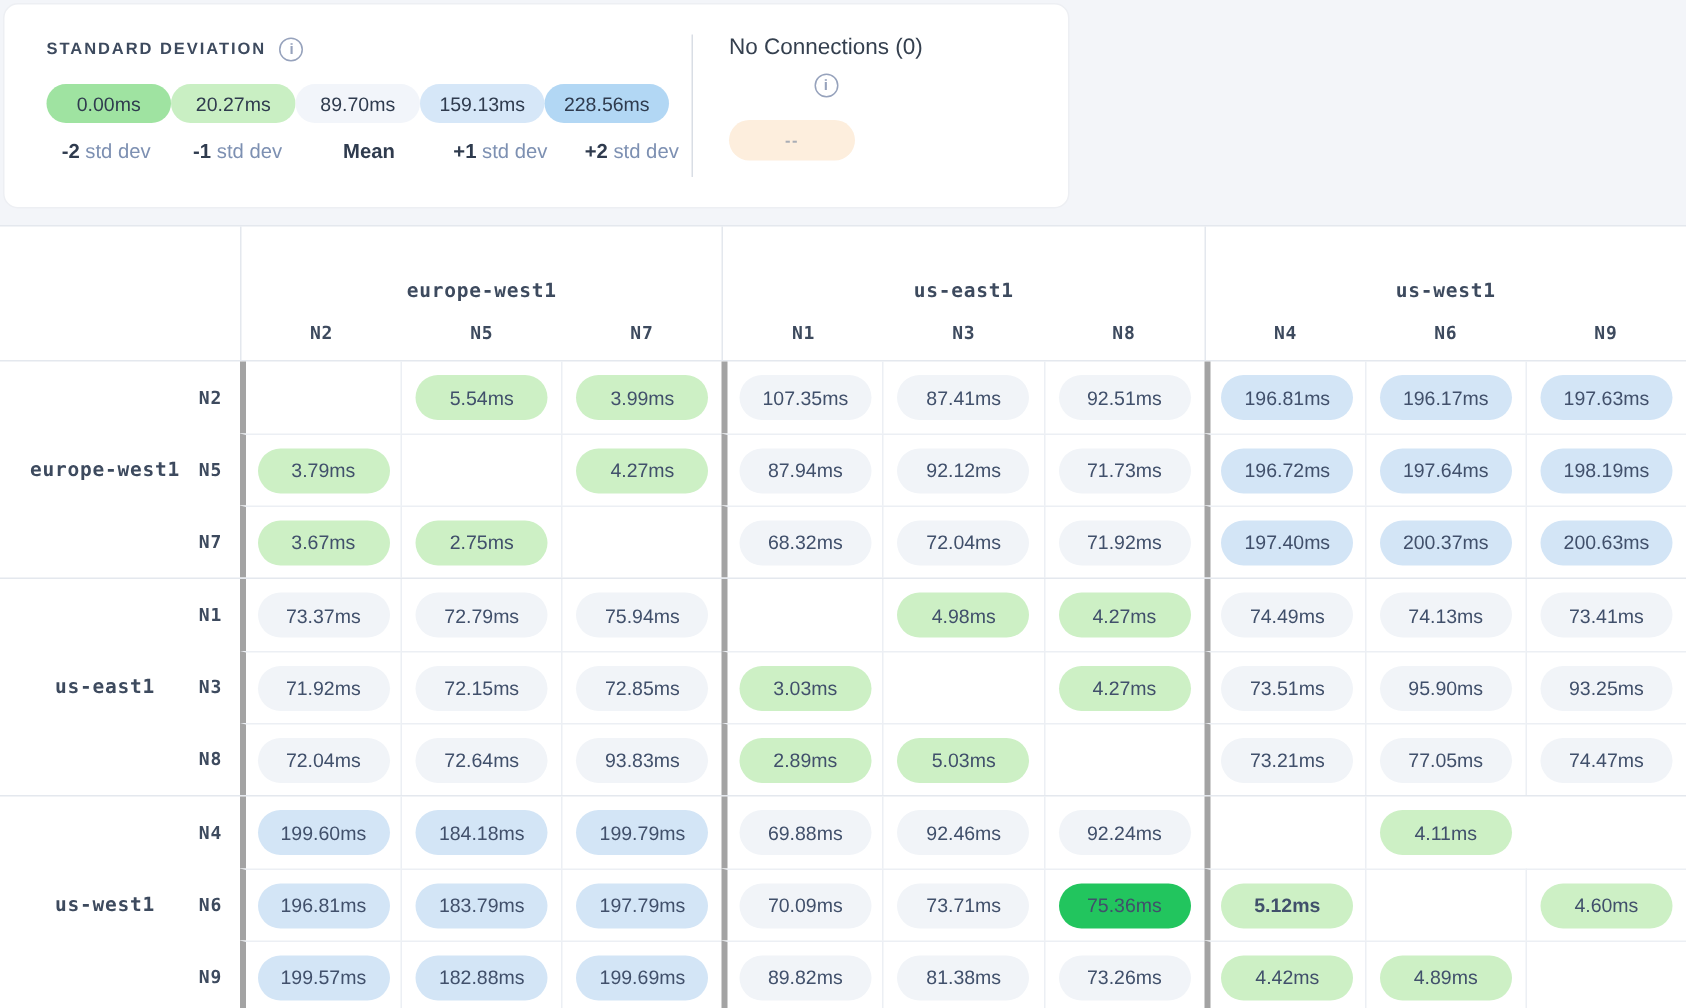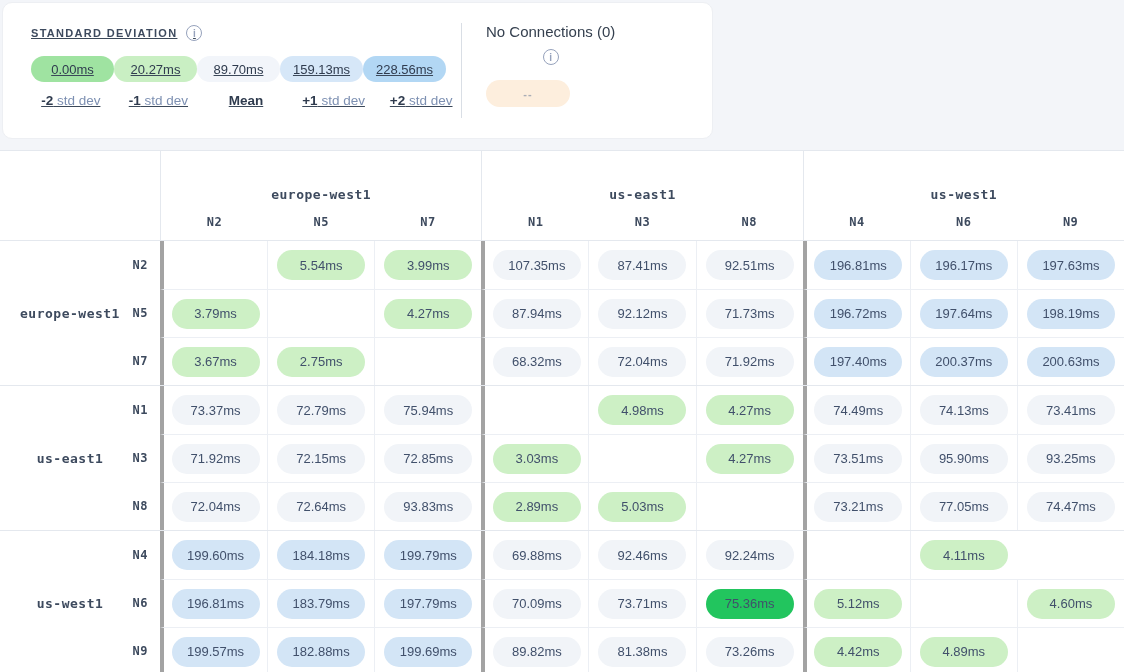--- a/index.html
+++ b/index.html
@@ -10,21 +10,21 @@
     color:#3b4859;
     position:relative;
   }
 
   
   .card {
     position:absolute; left:2px; top:2px; width:711px; height:137px;
     background:#ffffff; border:1px solid #edeff3; border-radius:10px;
     display:flex;
   }
-  .legend-left { padding:22px 0 0 28px; width:458px;text-decoration:underline; }
+  .legend-left { padding:22px 0 0 28px; width:458px; }
   .legend-header { display:flex; align-items:center; gap:9px; }
   .legend-title {
     font-size:11px; font-weight:bold; letter-spacing:1.3px; color:#3d4a5e;
   }
   .info-icon {
     width:16px; height:16px; border:1px solid #96a2bc; border-radius:50%;
     color:#96a2bc; font-size:10px; font-weight:600;
     display:inline-flex; align-items:center; justify-content:center;
     flex:0 0 auto; cursor:default;
   }
@@ -356,21 +356,21 @@
         <div class="cell gstart r1">
           <span class="pill" style="background: rgb(241, 244, 248);">70.09ms</span>
         </div>
         <div class="cell r1">
           <span class="pill" style="background: rgb(241, 244, 248);">73.71ms</span>
         </div>
         <div class="cell r1">
           <span class="pill" style="background: #22c55e;">75.36ms</span>
         </div>
         <div class="cell gstart r1">
-          <span class="pill" style="background: rgb(205, 240, 197);">5.12ms</span>
+          <span class="pill" style="background: rgb(205, 240, 197); font-weight: bold;">5.12ms</span>
         </div>
         <div class="cell r1"></div>
         <div class="cell r1">
           <span class="pill" style="background: rgb(205, 240, 197);">4.60ms</span>
         </div>
         <div class="rowhead mono">N9</div>
         <div class="cell gstart r1">
           <span class="pill" style="background: rgb(211, 229, 246);">199.57ms</span>
         </div>
         <div class="cell r1">

